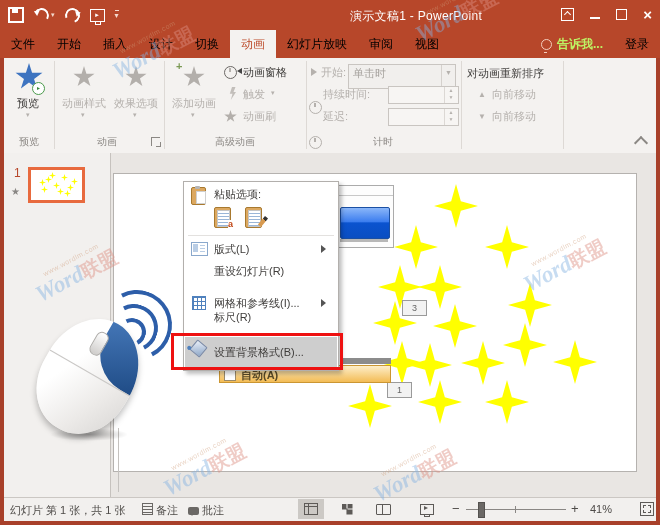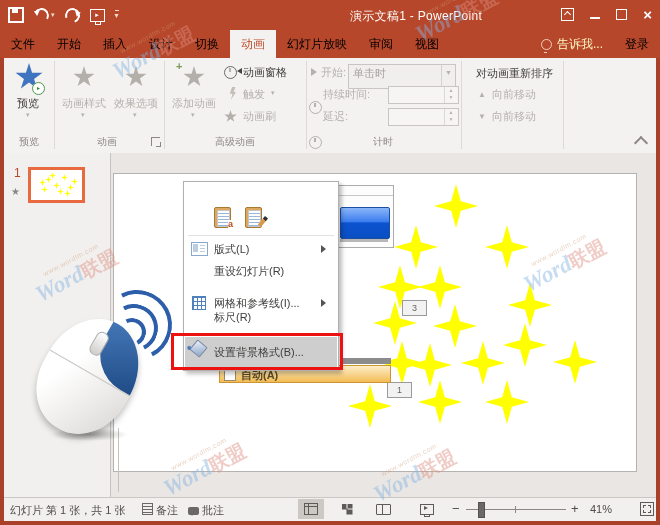--- a/index.html
+++ b/index.html
@@ -26,21 +26,21 @@
   .ic-ribopt{width:11px;height:11px;border:1.5px solid #fff;position:relative;}
   .ic-ribopt:after{content:"";position:absolute;left:2.5px;top:3px;width:4px;height:4px;border-top:1.5px solid #fff;border-left:1.5px solid #fff;transform:rotate(45deg);}
   .ic-min{width:10px;height:2px;background:#fff;margin-top:8px;}
   .ic-max{width:9px;height:9px;border:1.5px solid #fff;}
   .ic-close{color:#fff;font-size:15px;line-height:15px;font-weight:bold;}
 
   
   .tabrow{position:absolute;left:0;top:30px;width:660px;height:28px;background:#b7472a;display:flex;align-items:stretch;}
   .tab{color:#000000;font-size:12px;display:flex;align-items:center;padding:0 11px;cursor:default;white-space:nowrap;}
   .tab.sel{background:#f4f2f0;color:#bd4c2c;}
-  .tab.tellme{margin-left:auto;color:#fef9c3;}
+  .tab.tellme{margin-left:auto;color:#bef264;font-weight:bold;}
   .tab.share{background:rgba(0,0,0,.10);}
   .bulb{width:9px;height:9px;border:1.5px solid #f3cdbd;border-radius:50%;position:relative;margin-right:5px;}
   .bulb:after{content:"";position:absolute;left:2px;bottom:-4px;width:3px;height:2px;border-bottom:1.5px solid #f3cdbd;}
   .person{width:12px;height:12px;position:relative;margin-right:5px;}
   .person:before{content:"";position:absolute;left:3px;top:0;width:5px;height:5px;border:1.5px solid #fff;border-radius:50%;}
   .person:after{content:"";position:absolute;left:0;bottom:-1px;width:9px;height:4px;border:1.5px solid #fff;border-bottom:none;border-radius:6px 6px 0 0;}
 
   
   .ribbon{position:absolute;left:0;top:58px;width:660px;height:95px;background:#f4f2f0;border-bottom:1px solid #cfcbc7;}
   .rsep{position:absolute;top:3px;width:1px;height:88px;background:#ddd9d5;}
@@ -243,21 +243,21 @@
     <div class="spinbox" style="left:388px;top:28px;">
       <span class="spinarr">▲<br>▼</span>
     </div>
     <div class="abs ic-clock" style="left:309px;top:52px;"></div>
     <div class="abs rtxt" style="left:323px;top:51px;">延迟:</div>
     <div class="spinbox" style="left:388px;top:50px;">
       <span class="spinarr">▲<br>▼</span>
     </div>
     <div class="glabel" style="left:355px;width:56px;">计时</div>
 
-    <div class="abs rtxt en" style="left:467px;top:8px;margin-left:9px;">对动画重新排序</div>
+    <div class="abs rtxt en" style="left:467px;top:8px;">对动画重新排序</div>
     <div class="abs" style="left:478px;top:32px;font-size:8px;color:#b5b1ad;">▲</div>
     <div class="abs rtxt" style="left:492px;top:29px;">向前移动</div>
     <div class="abs" style="left:478px;top:54px;font-size:8px;color:#b5b1ad;">▼</div>
     <div class="abs rtxt" style="left:492px;top:51px;">向前移动</div>
 
     <div class="collapse" style="left:636px;top:80px;"></div>
   </div>
 
   <div class="work"></div>
   <div class="lpanel"></div>
@@ -319,20 +319,24 @@
     <div class="mshadow"></div>
     <div class="mbody">
       <div class="mblue"></div>
       <div class="mseam"></div>
       <div class="mwheel"></div>
     </div>
   </div>
   <div class="cable"></div>
 
   <div class="cmenu">
+    <div class="mi" style="top:3px;height:18px;">
+      <span class="ic-clip"></span>
+      <span class="lbl" style="top:2px;">粘贴选项:</span>
+    </div>
     <div class="pastebtn" style="left:27px;top:23px;">
       <span class="base"></span>
         <span class="page"></span>
         <span class="ltr">a</span>
     </div>
     <div class="pastebtn" style="left:58px;top:23px;">
       <span class="base"></span>
         <span class="page"></span>
         <span class="brush"></span>
     </div>

